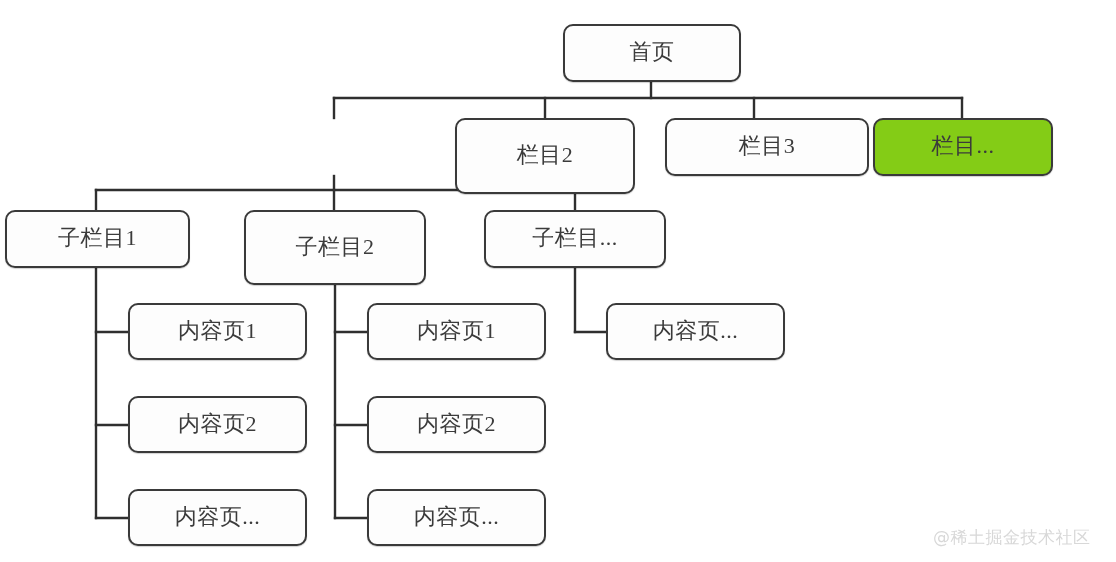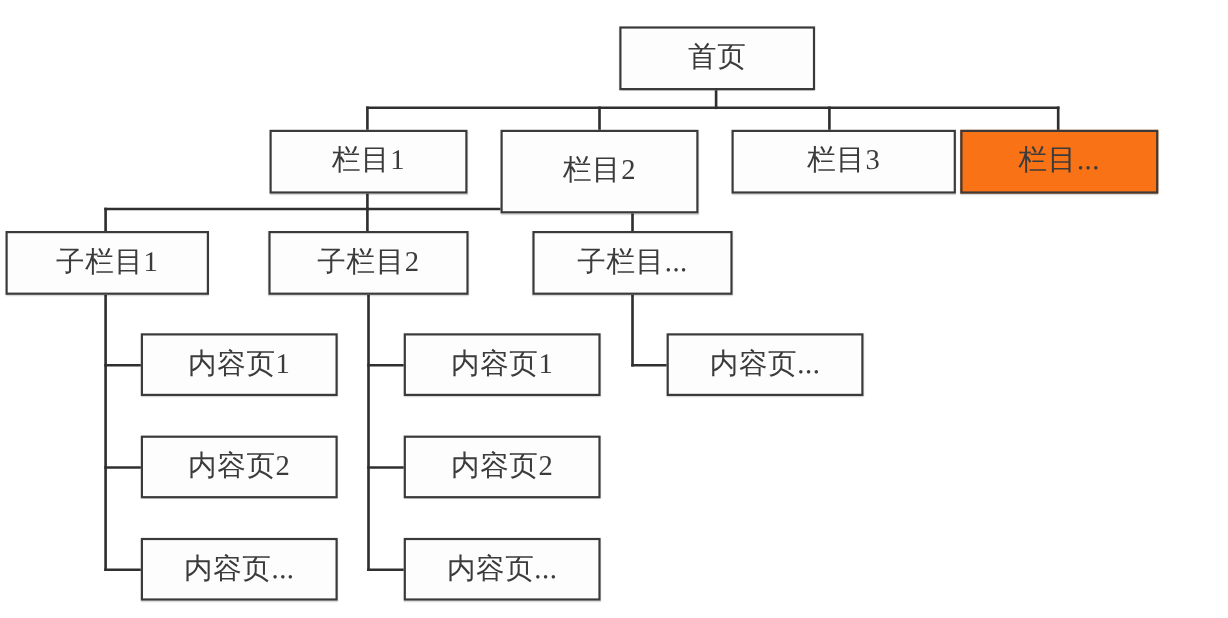--- a/index.html
+++ b/index.html
@@ -23,26 +23,26 @@
     top: 0;
     width: 1116px;
     height: 562px;
     pointer-events: none;
   }
   .node {
     position: absolute;
     box-sizing: border-box;
     background: #fdfdfd;
     border: 2px solid #3a3a3a;
-    border-radius: 0;
+    border-radius: 10px;
     display: flex;
     align-items: center;
     justify-content: center;
     color: #3b3b3b;
-    font-size: 26px;
+    font-size: 22px;
     letter-spacing: 0.5px;
     line-height: 1;
     box-shadow: 0 1px 1px rgba(0,0,0,0.18);
     white-space: nowrap;
   }
   .node-label {
     display: block;
     transform: translateY(-1px);
   }
   .watermark {
@@ -80,37 +80,34 @@
       <line x1="335" y1="425" x2="367" y2="425" stroke="#2f2f2f" stroke-width="2.4" stroke-linecap="square"></line>
       <line x1="335" y1="518" x2="367" y2="518" stroke="#2f2f2f" stroke-width="2.4" stroke-linecap="square"></line>
       <line x1="575" y1="268" x2="575" y2="332" stroke="#2f2f2f" stroke-width="2.4" stroke-linecap="square"></line>
       <line x1="575" y1="332" x2="606" y2="332" stroke="#2f2f2f" stroke-width="2.4" stroke-linecap="square"></line>
     </svg>
 
   <div class="node" style="left: 563px; top: 24px; width: 178px; height: 58px; border-color: rgb(58, 58, 58); background: rgb(253, 253, 253); color: rgb(59, 59, 59);">
     <span class="node-label">首页</span>
   </div>
 
-  <div class="node" style="left: 245px; top: 118px; width: 180px; height: 58px; border-color: rgb(58, 58, 58); background: rgb(253, 253, 253); color: rgb(59, 59, 59);">
-    <span class="node-label">栏目1</span>
-  </div>
   <div class="node" style="left: 455px; top: 118px; width: 180px; height: 76px; border-color: rgb(58, 58, 58); background: rgb(253, 253, 253); color: rgb(59, 59, 59);">
     <span class="node-label">栏目2</span>
   </div>
   <div class="node" style="left: 665px; top: 118px; width: 204px; height: 58px; border-color: rgb(58, 58, 58); background: rgb(253, 253, 253); color: rgb(59, 59, 59);">
     <span class="node-label">栏目3</span>
   </div>
-  <div class="node" style="left: 873px; top: 118px; width: 180px; height: 58px; border-color: rgb(58, 58, 58); background: #f97316; color: rgb(59, 59, 59);">
+  <div class="node" style="left: 873px; top: 118px; width: 180px; height: 58px; border-color: rgb(58, 58, 58); background: #84cc16; color: rgb(59, 59, 59);">
     <span class="node-label">栏目...</span>
   </div>
 
   <div class="node" style="left: 5px; top: 210px; width: 185px; height: 58px; border-color: rgb(58, 58, 58); background: rgb(253, 253, 253); color: rgb(59, 59, 59); justify-content: center;">
     <span class="node-label">子栏目1</span>
   </div>
-  <div class="node" style="left: 244px; top: 210px; width: 182px; height: 58px; border-color: rgb(58, 58, 58); background: rgb(253, 253, 253); color: rgb(59, 59, 59);">
+  <div class="node" style="left: 244px; top: 210px; width: 182px; height: 75px; border-color: rgb(58, 58, 58); background: rgb(253, 253, 253); color: rgb(59, 59, 59);">
     <span class="node-label">子栏目2</span>
   </div>
   <div class="node" style="left: 484px; top: 210px; width: 182px; height: 58px; border-color: rgb(58, 58, 58); background: rgb(253, 253, 253); color: rgb(59, 59, 59);">
     <span class="node-label">子栏目...</span>
   </div>
 
   <div class="node" style="left: 128px; top: 303px; width: 179px; height: 57px; border-color: rgb(58, 58, 58); background: rgb(253, 253, 253); color: rgb(59, 59, 59);">
     <span class="node-label">内容页1</span>
   </div>
   <div class="node" style="left: 128px; top: 396px; width: 179px; height: 57px; border-color: rgb(58, 58, 58); background: rgb(253, 253, 253); color: rgb(59, 59, 59);">
@@ -127,14 +124,15 @@
     <span class="node-label">内容页2</span>
   </div>
   <div class="node" style="left: 367px; top: 489px; width: 179px; height: 57px; border-color: rgb(58, 58, 58); background: rgb(253, 253, 253); color: rgb(59, 59, 59);">
     <span class="node-label">内容页...</span>
   </div>
 
   <div class="node" style="left: 606px; top: 303px; width: 179px; height: 57px; border-color: rgb(58, 58, 58); background: rgb(253, 253, 253); color: rgb(59, 59, 59);">
     <span class="node-label">内容页...</span>
   </div>
 
+  <div class="watermark" style="left: 933px; top: 526px; color: rgb(216, 216, 216);">@稀土掘金技术社区</div>
 
 </div>
 
 </body></html>

